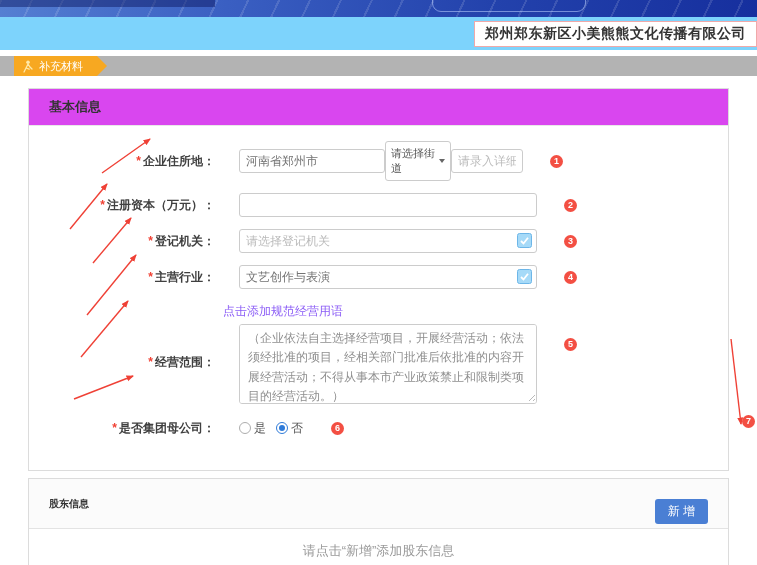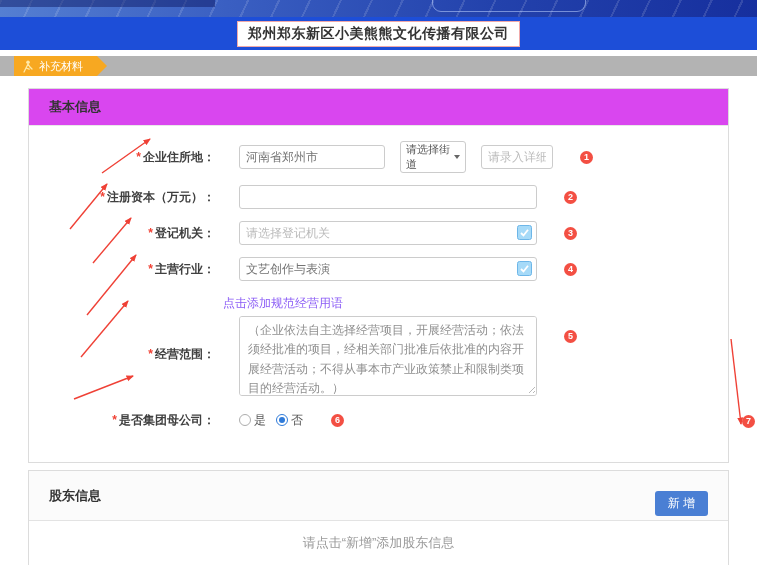--- a/index.html
+++ b/index.html
@@ -8,42 +8,42 @@
     background:#fff;font-family:"Liberation Sans","DejaVu Sans",sans-serif;
     -webkit-font-smoothing:antialiased;
   }
   
   .banner{height:17px;background:linear-gradient(90deg,#557fd2 0%,#3a5fc2 30%,#2342ac 65%,#162f9e 100%);position:relative;overflow:hidden;}
   .banner::before{content:"";position:absolute;inset:0;
     background:repeating-linear-gradient(115deg,rgba(255,255,255,.13) 0 2px,transparent 2px 28px);}
   .banner .deco-box{position:absolute;left:432px;top:-9px;width:152px;height:19px;border:1px solid rgba(190,210,255,.55);border-radius:9px;}
   .banner .deco-dark{position:absolute;left:0;top:0;width:215px;height:7px;background:rgba(8,18,90,.45);}
   
-  .titlebar{height:33px;background:#1d4ed8;display:flex;align-items:center;justify-content:center;}
+  .titlebar{height:33px;background:#7dd3fc;display:flex;align-items:center;justify-content:flex-end;}
   .company-box{background:#fff;border:1px solid #f0a9a9;padding:3px 10px;font-size:14px;font-weight:bold;color:#333;letter-spacing:.5px;}
   .gap-strip{height:6px;background:#fff;}
   
   .crumb{height:20px;background:#b3b3b3;position:relative;}
   .crumb-tab{position:absolute;left:14px;top:0;height:20px;width:93px;background:#f7a821;color:#fff;
     font-size:11px;display:flex;align-items:center;gap:6px;padding-left:8px;box-sizing:border-box;
     clip-path:polygon(0 0,83px 0,93px 50%,83px 100%,0 100%);}
   
   .card{margin:12px 28px 0;border:1px solid #dcdcdc;background:#fff;}
   .card-hd{padding:9px 20px;font-size:13px;font-weight:bold;color:#333;border-bottom:1px solid #e8e8e8;background:#d946ef;}
   .form-body{padding:15px 0 30px;}
   .frow{display:flex;align-items:center;margin-bottom:12px;}
   .frow.top{align-items:flex-start;}
   .lbl{flex:0 0 186px;width:186px;text-align:right;font-size:12px;font-weight:bold;color:#404040;margin-right:24px;line-height:24px;}
   .req{color:#f04134;margin-right:2px;}
   .ipt{height:24px;border:1px solid #ccc;border-radius:3px;font-size:12px;padding:0 6px;color:#737373;box-sizing:border-box;outline:none;background:#fff;}
   .ipt::placeholder,.ta::placeholder{color:#bbb;}
   .w-main{width:298px;}
   .w-city{width:146px;}
   .w-detail{width:72px;}
-  .sel{width:66px;height:32px;margin:0 15px;border:1px solid #ccc;border-radius:3px;font-size:11px;color:#555;
+  .sel{width:66px;height:40px;margin:0 0;border:1px solid #ccc;border-radius:3px;font-size:11px;color:#555;
     display:flex;align-items:center;justify-content:space-between;padding:0 5px;box-sizing:border-box;background:#fff;cursor:pointer;}
   .caret{width:0;height:0;border-left:3.5px solid transparent;border-right:3.5px solid transparent;border-top:4px solid #666;}
   .icon-wrap{position:relative;display:inline-block;}
   .icon-wrap .ipt{padding-right:26px;}
   .check-icon{position:absolute;right:5px;top:4px;width:15px;height:15px;line-height:0;cursor:pointer;}
   .badge{flex:0 0 13px;width:13px;height:13px;border-radius:50%;background:#f34f43;color:#fff;
     font-size:9px;line-height:13px;text-align:center;font-weight:bold;margin-left:27px;}
   .badge.mt{margin-top:14px;}
   .link-row{margin:0 0 4px 194px;}
   .scope-link{font-size:12px;color:#8b5cf6;cursor:pointer;}
@@ -55,21 +55,21 @@
     clip-path:polygon(100% 0,100% 100%,0 100%);}
   .radio{width:12px;height:12px;border-radius:50%;border:1px solid #adadad;background:#fff;display:inline-block;box-sizing:border-box;position:relative;cursor:pointer;vertical-align:-2px;}
   .radio.on{border-color:#2f7bd9;}
   .radio.on::after{content:"";position:absolute;left:2px;top:2px;right:2px;bottom:2px;border-radius:50%;background:#2f7bd9;}
   .radio-lbl{font-size:12px;color:#555;margin:0 10px 0 3px;}
   .frow.radio-row{margin-bottom:0;}
   .frow.radio-row .badge{margin-left:18px;}
   
   .card2{margin-top:7px;}
   .card2-hd{display:flex;align-items:center;justify-content:space-between;padding:4px 20px;background:#fbfbfb;border-bottom:1px solid #e3e3e3;min-height:21px;}
-  .sec-title{font-size:13px;font-weight:bold;color:#333;}
+  .sec-title{font-size:10px;font-weight:bold;color:#333;}
   .add-btn{background:#4a7fd4;color:#fff;font-size:12px;padding:4px 13px;border-radius:3px;border:none;cursor:pointer;font-family:inherit;margin-top:16px;}
   .empty-hint{text-align:center;font-size:13px;color:#999;padding:13px 0;}
   
   .footer{margin-top:16px;display:flex;flex-direction:column;align-items:center;}
   .footer .badge{margin:0 0 5px;transform:translateX(-47px);}
   
   .arrows{position:absolute;inset:0;pointer-events:none;z-index:6;}
   .float-badge{position:absolute;z-index:7;width:13px;height:13px;border-radius:50%;background:#f34f43;color:#fff;
     font-size:9px;line-height:13px;text-align:center;font-weight:bold;}
   .badge7{left:742px;top:415px;}

